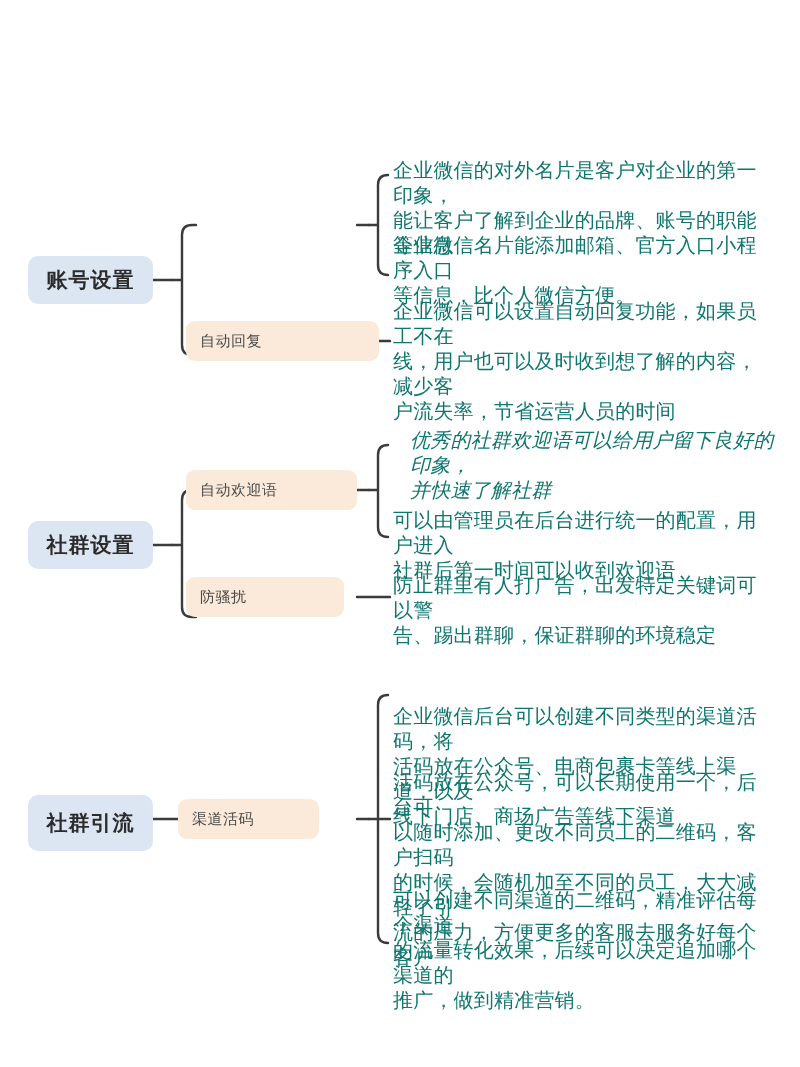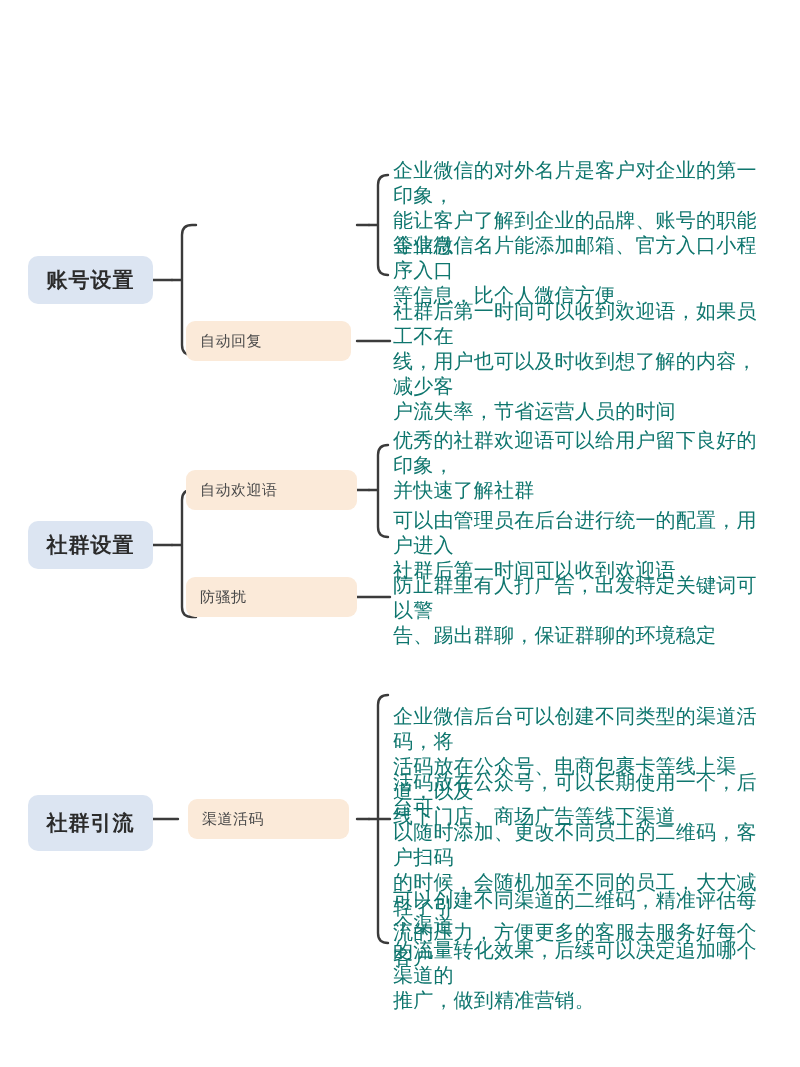--- a/index.html
+++ b/index.html
@@ -120,60 +120,60 @@
              M378,819 V705 Q378,695 388,695
              M378,819 V933 Q378,943 388,943
              M378,819 H390"></path>
   </svg>
 
   <div class="node root-node" style="left:28px; top:256px; width:125px; height:48px;">
     <span class="node-label">账号设置</span>
   </div>
 
 
-  <div class="node branch-node" style="left:186px; top:321px; width:165px; height:40px;">
+  <div class="node branch-node" style="left:186px; top:321px; width:193px; height:40px;">
     <span class="node-label">自动回复</span>
   </div>
 
   <div class="leaf" style="left:393px; top:158px;">企业微信的对外名片是客户对企业的第一印象，
 能让客户了解到企业的品牌、账号的职能等信息</div>
 
   <div class="leaf" style="left:393px; top:233px;">企业微信名片能添加邮箱、官方入口小程序入口
 等信息，比个人微信方便。</div>
 
-  <div class="leaf" style="left:393px; top:299px;">社群后第一时间可以收到欢迎语，如果员工不在
+  <div class="leaf" style="left:393px; top:299px;">企业微信可以设置自动回复功能，如果员工不在
 线，用户也可以及时收到想了解的内容，减少客
 户流失率，节省运营人员的时间</div>
 
   <div class="node root-node" style="left:28px; top:521px; width:125px; height:48px;text-align:right;">
     <span class="node-label">社群设置</span>
   </div>
 
   <div class="node branch-node" style="left:186px; top:470px; width:171px; height:40px;">
     <span class="node-label">自动欢迎语</span>
   </div>
 
-  <div class="node branch-node" style="left:186px; top:577px; width:171px; height:40px;">
+  <div class="node branch-node" style="left:186px; top:577px; width:158px; height:40px;">
     <span class="node-label">防骚扰</span>
   </div>
 
-  <div class="leaf" style="left:393px; top:428px;">优秀的社群欢迎语可以给用户留下良好的印象，
+  <div class="leaf" style="left:410px; top:428px;font-style:italic;">优秀的社群欢迎语可以给用户留下良好的印象，
 并快速了解社群</div>
 
   <div class="leaf" style="left:393px; top:508px;">可以由管理员在后台进行统一的配置，用户进入
 社群后第一时间可以收到欢迎语</div>
 
   <div class="leaf" style="left:393px; top:573px;">防止群里有人打广告，出发特定关键词可以警
 告、踢出群聊，保证群聊的环境稳定</div>
 
   <div class="node root-node" style="left:28px; top:795px; width:125px; height:56px;">
     <span class="node-label">社群引流</span>
   </div>
 
-  <div class="node branch-node" style="left:188px; top:799px; width:161px; height:40px;">
+  <div class="node branch-node" style="left:178px; top:799px; width:141px; height:40px;">
     <span class="node-label">渠道活码</span>
   </div>
 
   <div class="leaf" style="left:393px; top:704px;">企业微信后台可以创建不同类型的渠道活码，将
 活码放在公众号、电商包裹卡等线上渠道，以及
 线下门店、商场广告等线下渠道</div>
 
   <div class="leaf" style="left:393px; top:770px;">活码放在公众号，可以长期使用一个，后台可
 以随时添加、更改不同员工的二维码，客户扫码
 的时候，会随机加至不同的员工，大大减轻了引

